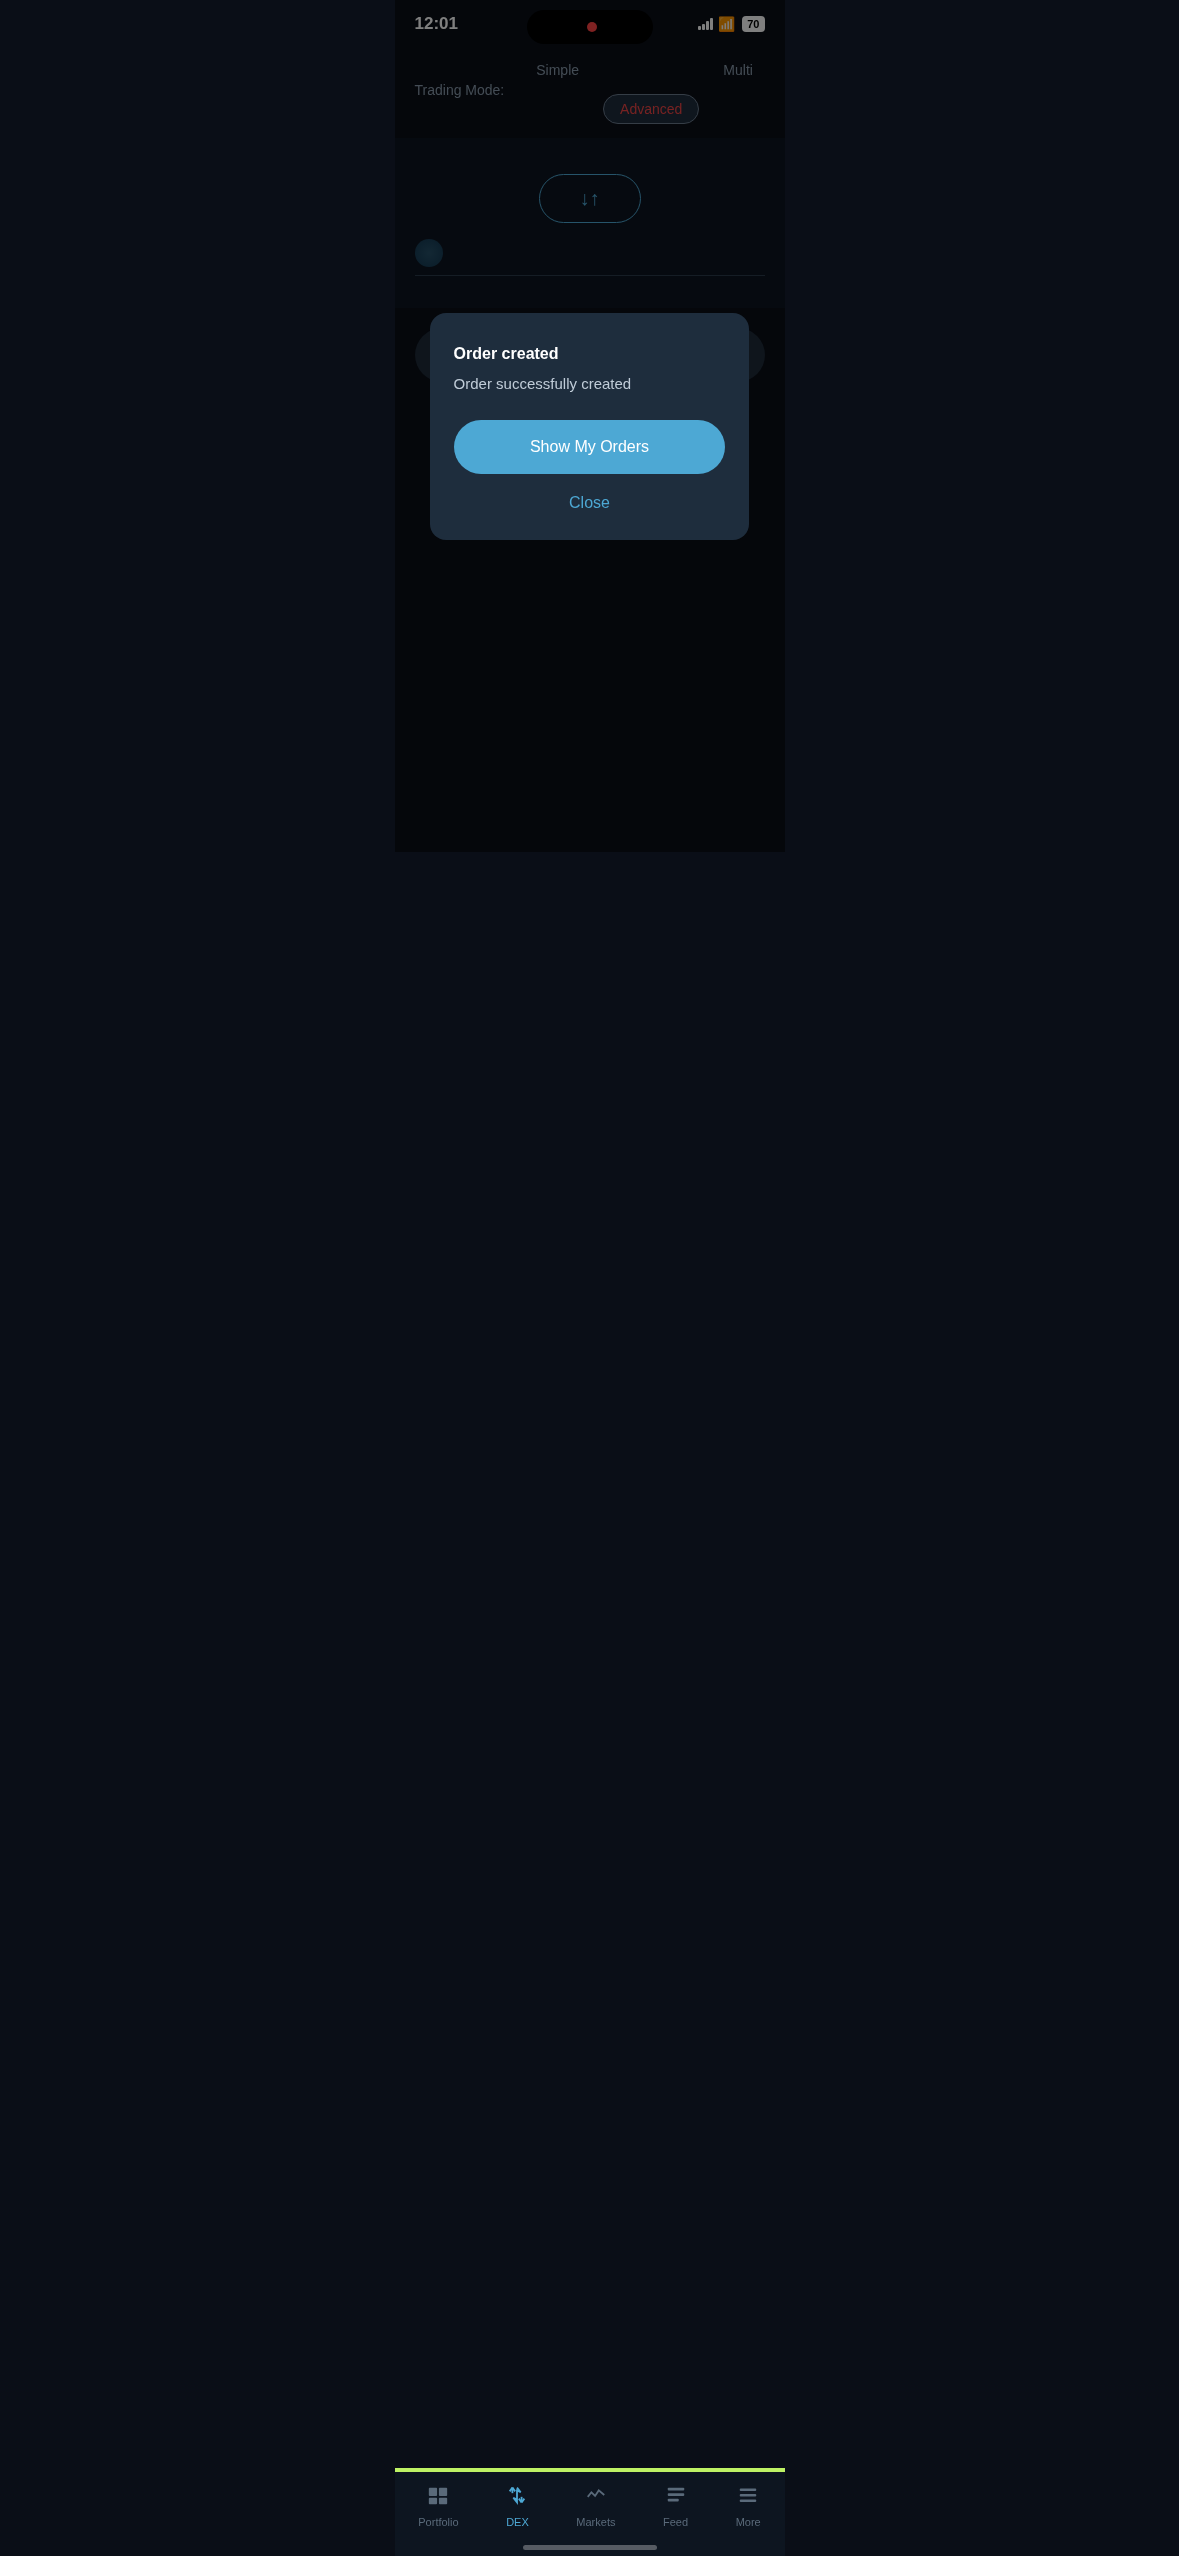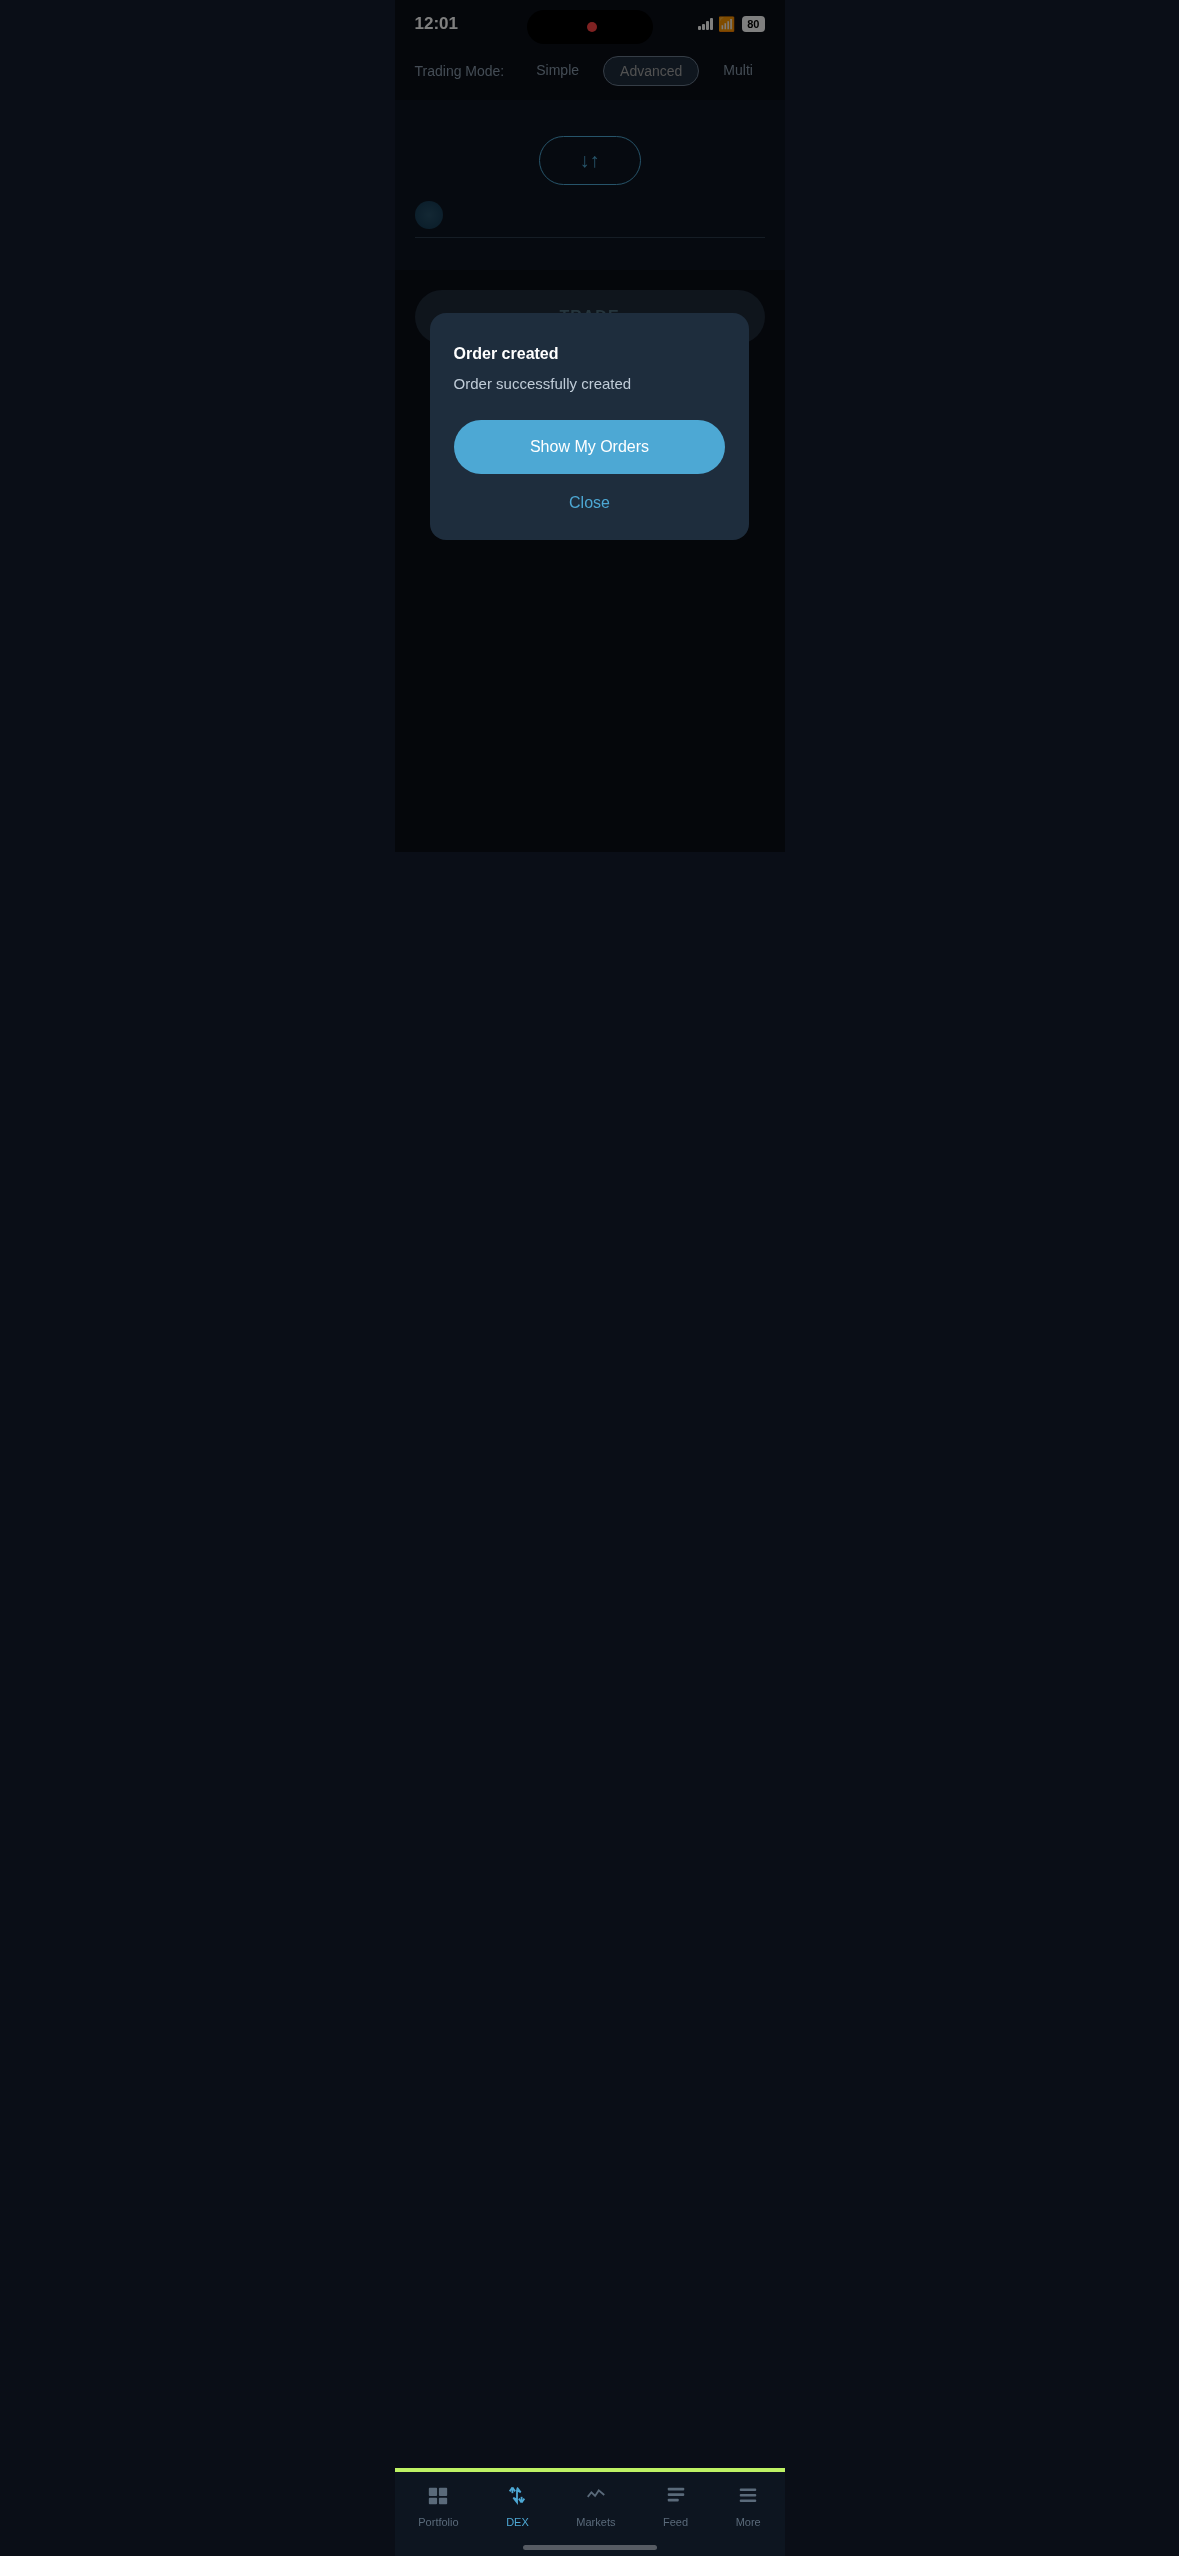--- a/index.html
+++ b/index.html
@@ -140,21 +140,22 @@
     .mode-option {
       padding: 6px 16px;
       border-radius: 20px;
       font-size: 14px;
       cursor: pointer;
     }
 
     .mode-option.active {
       background: #1e2d3d;
       border: 1.5px solid #6b7a8d;
-      color: #a3a3a3;
+      color: #ef4444;
+      margin-top: 38px;
     }
 
     .mode-option.inactive {
       color: #8899aa;
     }
 
     
     .content-area {
       background: #0d1520;
       margin: 0 0;
@@ -386,21 +387,21 @@
 
     <div class="status-icons">
       <div class="signal-bars">
         <div class="signal-bar" style="height:4px"></div>
         <div class="signal-bar" style="height:6px"></div>
         <div class="signal-bar" style="height:9px"></div>
         <div class="signal-bar" style="height:12px"></div>
       </div>
       <span class="wifi-icon">📶</span>
       <div class="battery-indicator">
-        <span>80</span>
+        <span>70</span>
       </div>
     </div>
   </div>
 
 
   <div class="trading-mode">
     <span class="trading-mode-label">Trading Mode:</span>
     <div class="mode-options">
       <div class="mode-option inactive">Simple</div>
       <div class="mode-option active">Advanced</div>

